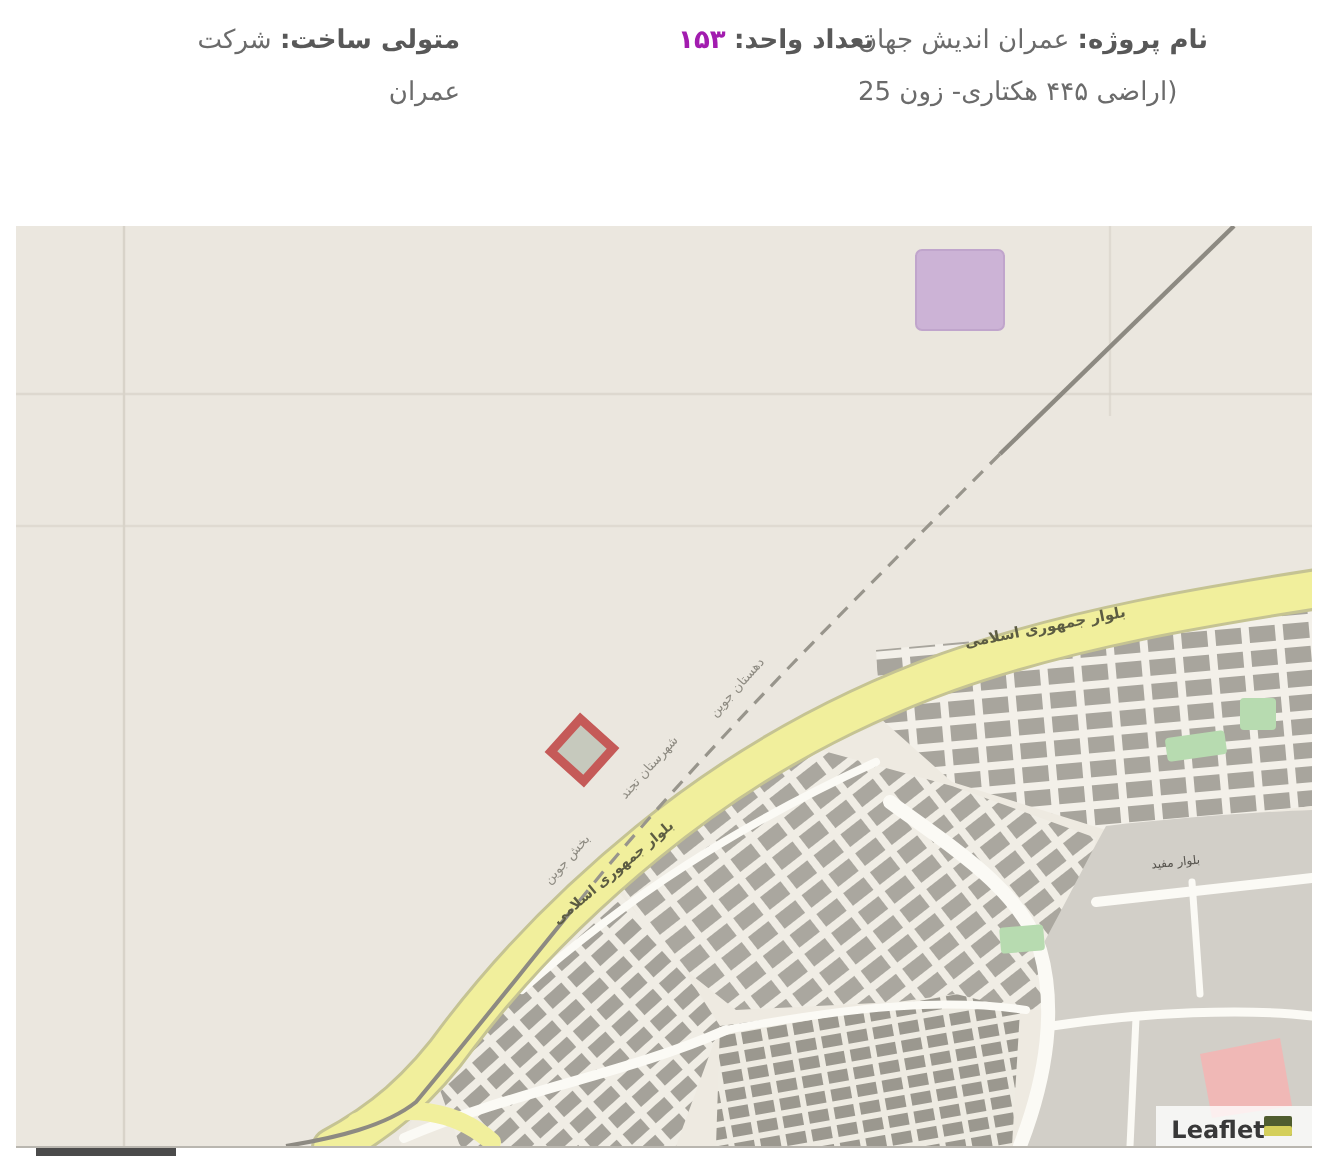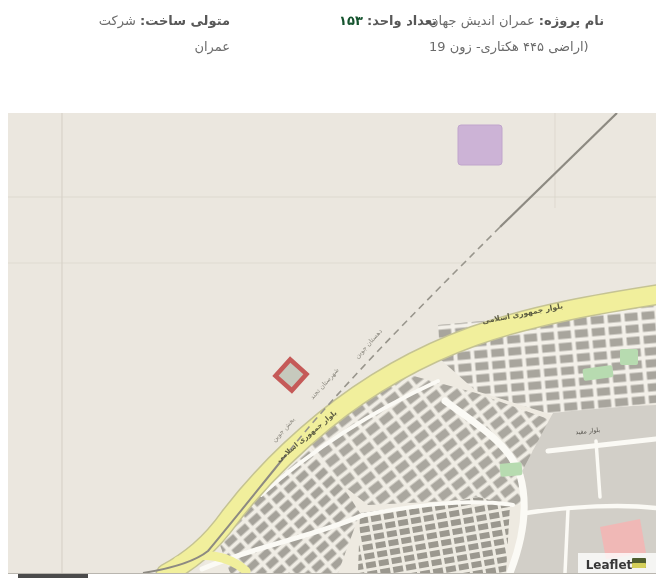--- a/index.html
+++ b/index.html
@@ -5,38 +5,38 @@
   html,body{margin:0;padding:0;}
   body{
     width:663px;height:579px;position:relative;background:#ffffff;
     font-family:"DejaVu Sans",sans-serif;overflow:hidden;
   }
   .header{position:absolute;top:0;left:0;width:663px;height:100px;direction:rtl;}
   .hcol{position:absolute;top:8px;font-size:13px;line-height:26px;color:#6b6b6b;}
   .hcol .lbl{font-weight:bold;color:#585858;}
   .col-project{right:4px;width:230px;text-align:left;}
   .col-units{right:226px;width:130px;text-align:right;}
-  .col-units .val{font-weight:bold;color:#14532d;}
+  .col-units .val{font-weight:bold;color:#a21caf;}
   .col-builder{right:433px;width:170px;text-align:right;}
   .col-builder .wrap2{text-align:center;}
   .map-frame{
     position:absolute;left:8px;top:113px;width:648px;height:460px;
     background:#ebe7df;border-bottom:1px solid #b9b6af;overflow:hidden;
   }
   .map-frame svg{display:block;}
   .cut-bar{position:absolute;left:18px;top:574px;width:70px;height:4px;background:#4b4b4b;}
   text{font-family:"DejaVu Sans",sans-serif;}
 </style>
 </head>
 <body>
 
 <div class="header">
   <div class="hcol col-project">
     <div><span class="lbl">نام پروژه:</span> <span>عمران اندیش جهان</span></div>
-    <div>(اراضی ۴۴۵ هکتاری- زون 19</div>
+    <div>(اراضی ۴۴۵ هکتاری- زون 25</div>
   </div>
   <div class="hcol col-units">
     <span class="lbl">تعداد واحد:</span> <span class="val">۱۵۳</span>
   </div>
   <div class="hcol col-builder">
     <div><span class="lbl">متولی ساخت:</span> <span>شرکت عمران</span></div>
   </div>
 </div>
 
 <div class="map-frame">

